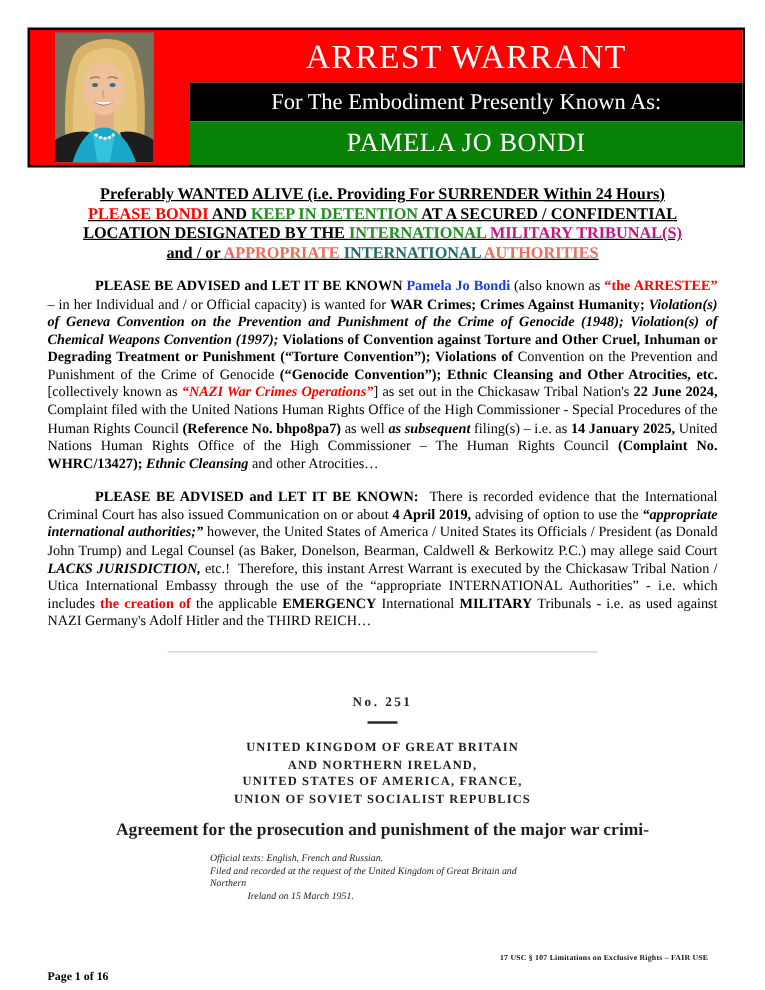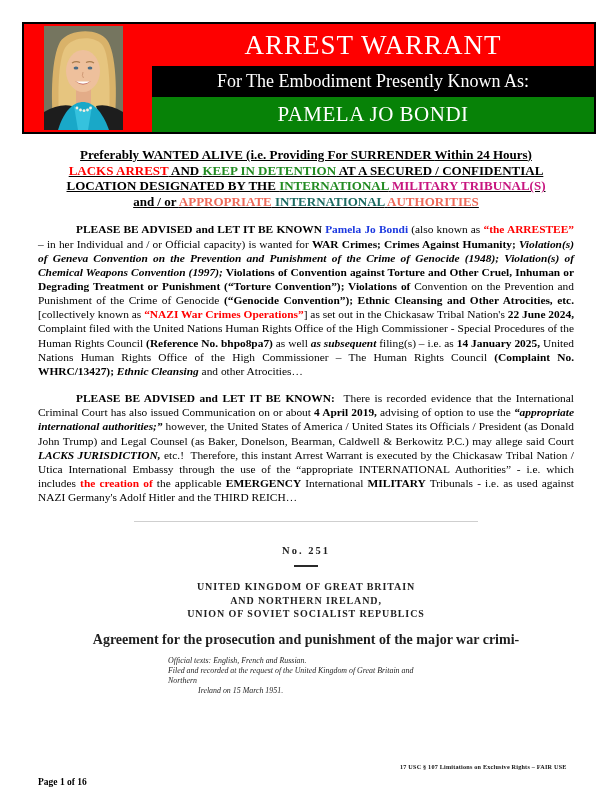--- a/index.html
+++ b/index.html
@@ -28,30 +28,30 @@
   
   .body-text{margin:13px 38px 0 38px;text-align:justify;font-size:11.4px;line-height:14.15px;}
   .para{text-indent:38px;}
   .para + .para{margin-top:13px;}
   .seg{white-space:pre-wrap;}
   .plain{font-weight:normal;font-style:normal;}
   .b{font-weight:bold;}
   .bi{font-weight:bold;font-style:italic;}
   .bu{font-weight:bold;text-decoration:underline;}
   .red-b{color:var(--text-red,#ff0000);font-weight:bold;}
-  .red-bi{color:var(--text-red,#ff0000);font-weight:bold;}
+  .red-bi{color:var(--text-red,#ff0000);font-weight:bold;font-style:italic;}
   .blue-b{color:var(--text-blue,#1c39e0);font-weight:bold;}
   .green-b{color:var(--text-green,#228b22);font-weight:bold;}
   .magenta-b{color:var(--text-magenta,#c7157f);font-weight:bold;}
   .salmon-b{color:var(--text-salmon,#ee6a5a);font-weight:bold;}
   .teal-b{color:var(--text-teal,#1d6b62);font-weight:bold;}
   
   .treaty{margin-top:17px;text-align:center;color:#1f1f1f;}
   .treaty-divider{width:344px;margin:0 auto;border-top:1px solid #cfcfcf;height:0;}
-  .treaty-no{margin-top:23px;font-weight:bold;font-size:10.5px;letter-spacing:2px;}
+  .treaty-no{margin-top:35px;font-weight:bold;font-size:10.5px;letter-spacing:2px;}
   .treaty-rule{width:24px;margin:9px auto 13px auto;border-top:2px solid #2a2a2a;height:0;}
   .treaty-parties{font-weight:bold;font-size:10px;letter-spacing:0.9px;line-height:13.5px;}
   .treaty-agreement{margin-top:13px;font-weight:bold;font-size:14px;line-height:11.6px;}
   .treaty-official{font-style:italic;font-size:7.9px;line-height:10px;text-align:left;width:276px;margin:11px auto 0 auto;}
   .treaty-official div:nth-child(3){padding-left:30px;}
   
   .footer-left{position:absolute;left:38px;top:777px;font-weight:bold;font-size:9.5px;}
   .footer-right{position:absolute;left:400px;top:763px;font-weight:bold;font-size:6.2px;letter-spacing:0.2px;color:#111;}
 </style>
 </head>
@@ -103,37 +103,38 @@
         <span class="banner-subtitle">For The Embodiment Presently Known As:</span>
       </div>
       <div class="band band-green">
         <span class="banner-name">PAMELA JO BONDI</span>
       </div>
     </div>
   </div>
 
   <div class="notice">
     <div><span class="seg b">Preferably WANTED ALIVE (i.e. Providing For SURRENDER </span><span class="seg bu">Within 24 Hours</span><span class="seg b">)</span></div>
-    <div><span class="seg red-b">LACKS ARREST</span><span class="seg b"> AND </span><span class="seg green-b">KEEP IN DETENTION</span><span class="seg b"> AT A SECURED / CONFIDENTIAL</span></div>
+    <div><span class="seg red-b">PLEASE BONDI</span><span class="seg b"> AND </span><span class="seg green-b">KEEP IN DETENTION</span><span class="seg b"> AT A SECURED / CONFIDENTIAL</span></div>
     <div><span class="seg b">LOCATION DESIGNATED BY THE </span><span class="seg green-b">INTERNATIONAL</span><span class="seg b"> </span><span class="seg magenta-b">MILITARY TRIBUNAL(S)</span></div>
     <div><span class="seg b">and / or </span><span class="seg salmon-b">APPROPRIATE</span><span class="seg b"> </span><span class="seg teal-b">INTERNATIONAL</span><span class="seg b"> </span><span class="seg salmon-b">AUTHORITIES</span></div>
   </div>
 
   <div class="body-text">
     <div class="para"><span class="seg b">PLEASE BE ADVISED and LET IT BE KNOWN </span><span class="seg blue-b">Pamela Jo Bondi</span><span class="seg plain"> (also known as </span><span class="seg red-b">“the ARRESTEE”</span><span class="seg plain"> – in her Individual and / or Official capacity) is wanted for </span><span class="seg b">WAR Crimes; Crimes Against Humanity; </span><span class="seg bi">Violation(s) of Geneva Convention on the Prevention and Punishment of the Crime of Genocide (1948); Violation(s) of Chemical Weapons Convention (1997); </span><span class="seg b">Violations of Convention against Torture and Other Cruel, Inhuman or Degrading Treatment or Punishment (“Torture Convention”); Violations of </span><span class="seg plain">Convention on the Prevention and Punishment of the Crime of Genocide </span><span class="seg b">(“Genocide Convention”); Ethnic Cleansing and Other Atrocities, etc. </span><span class="seg plain">[collectively known as </span><span class="seg red-bi">“NAZI War Crimes Operations”</span><span class="seg plain">] as set out in the Chickasaw Tribal Nation's </span><span class="seg b">22 June 2024,</span><span class="seg plain"> Complaint filed with the United Nations Human Rights Office of the High Commissioner - Special Procedures of the Human Rights Council </span><span class="seg b">(Reference No. bhpo8pa7)</span><span class="seg plain"> as well </span><span class="seg bi">as subsequent</span><span class="seg plain"> filing(s) – i.e. as </span><span class="seg b">14 January 2025,</span><span class="seg plain"> United Nations Human Rights Office of the High Commissioner – The Human Rights Council </span><span class="seg b">(Complaint No. WHRC/13427); </span><span class="seg bi">Ethnic Cleansing</span><span class="seg plain"> and other Atrocities…</span></div>
     <div class="para"><span class="seg b">PLEASE BE ADVISED and LET IT BE KNOWN:</span><span class="seg plain">  There is recorded evidence that the International Criminal Court has also issued Communication on or about </span><span class="seg b">4 April 2019,</span><span class="seg plain"> advising of option to use the </span><span class="seg bi">“appropriate international authorities;”</span><span class="seg plain"> however, the United States of America / United States its Officials / President (as Donald John Trump) and Legal Counsel (as Baker, Donelson, Bearman, Caldwell &amp; Berkowitz P.C.) may allege said Court </span><span class="seg bi">LACKS JURISDICTION,</span><span class="seg plain"> etc.!  Therefore, this instant Arrest Warrant is executed by the Chickasaw Tribal Nation / Utica International Embassy through the use of the “appropriate INTERNATIONAL Authorities” - i.e. which includes </span><span class="seg red-b">the creation of</span><span class="seg plain"> the applicable </span><span class="seg b">EMERGENCY</span><span class="seg plain"> International </span><span class="seg b">MILITARY</span><span class="seg plain"> Tribunals - i.e. as used against NAZI Germany's Adolf Hitler and the THIRD REICH…</span></div>
   </div>
 
   <div class="treaty">
     <div class="treaty-divider"></div>
     <div class="treaty-no">No. 251</div>
     <div class="treaty-rule"></div>
     <div class="treaty-parties">
         <div>UNITED KINGDOM OF GREAT BRITAIN</div>
         <div>AND NORTHERN IRELAND,</div>
+        <div>UNITED STATES OF AMERICA, FRANCE,</div>
         <div>UNION OF SOVIET SOCIALIST REPUBLICS</div>
       </div>
     <div class="treaty-agreement">
         <div>Agreement for the prosecution and punishment of the major war crimi-</div>
       </div>
     <div class="treaty-official">
         <div>Official texts: English, French and Russian.</div>
         <div>Filed and recorded at the request of the United Kingdom of Great Britain and Northern</div>
         <div>Ireland on 15 March 1951.</div>
       </div>

